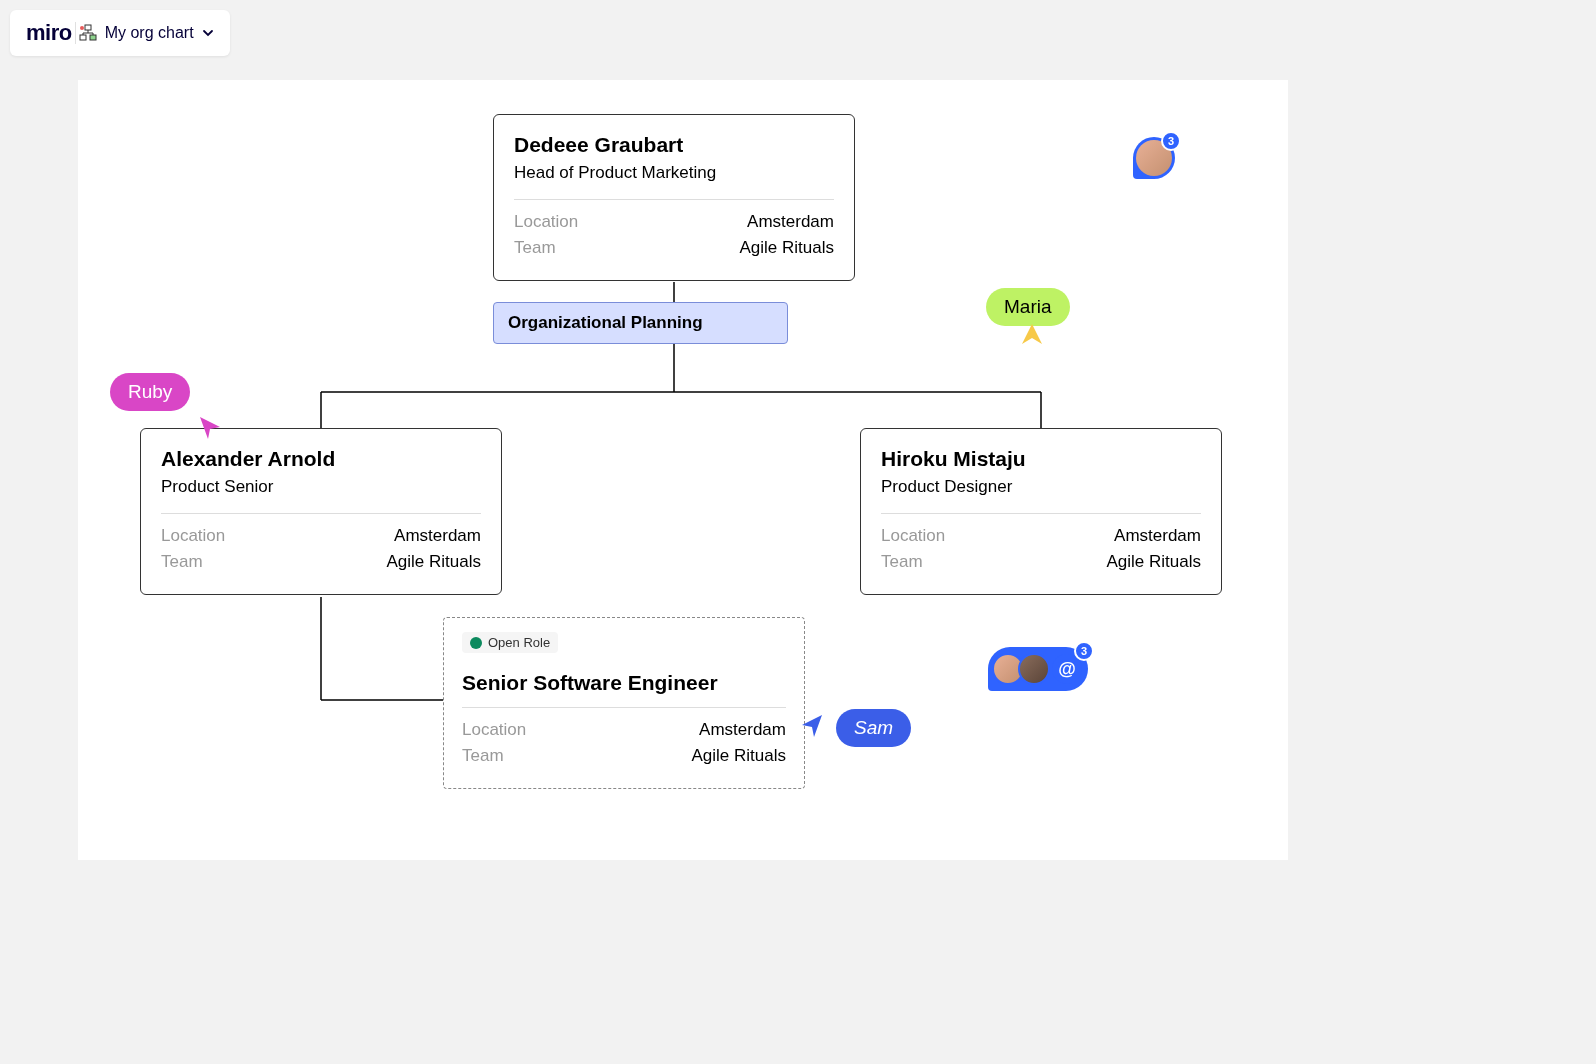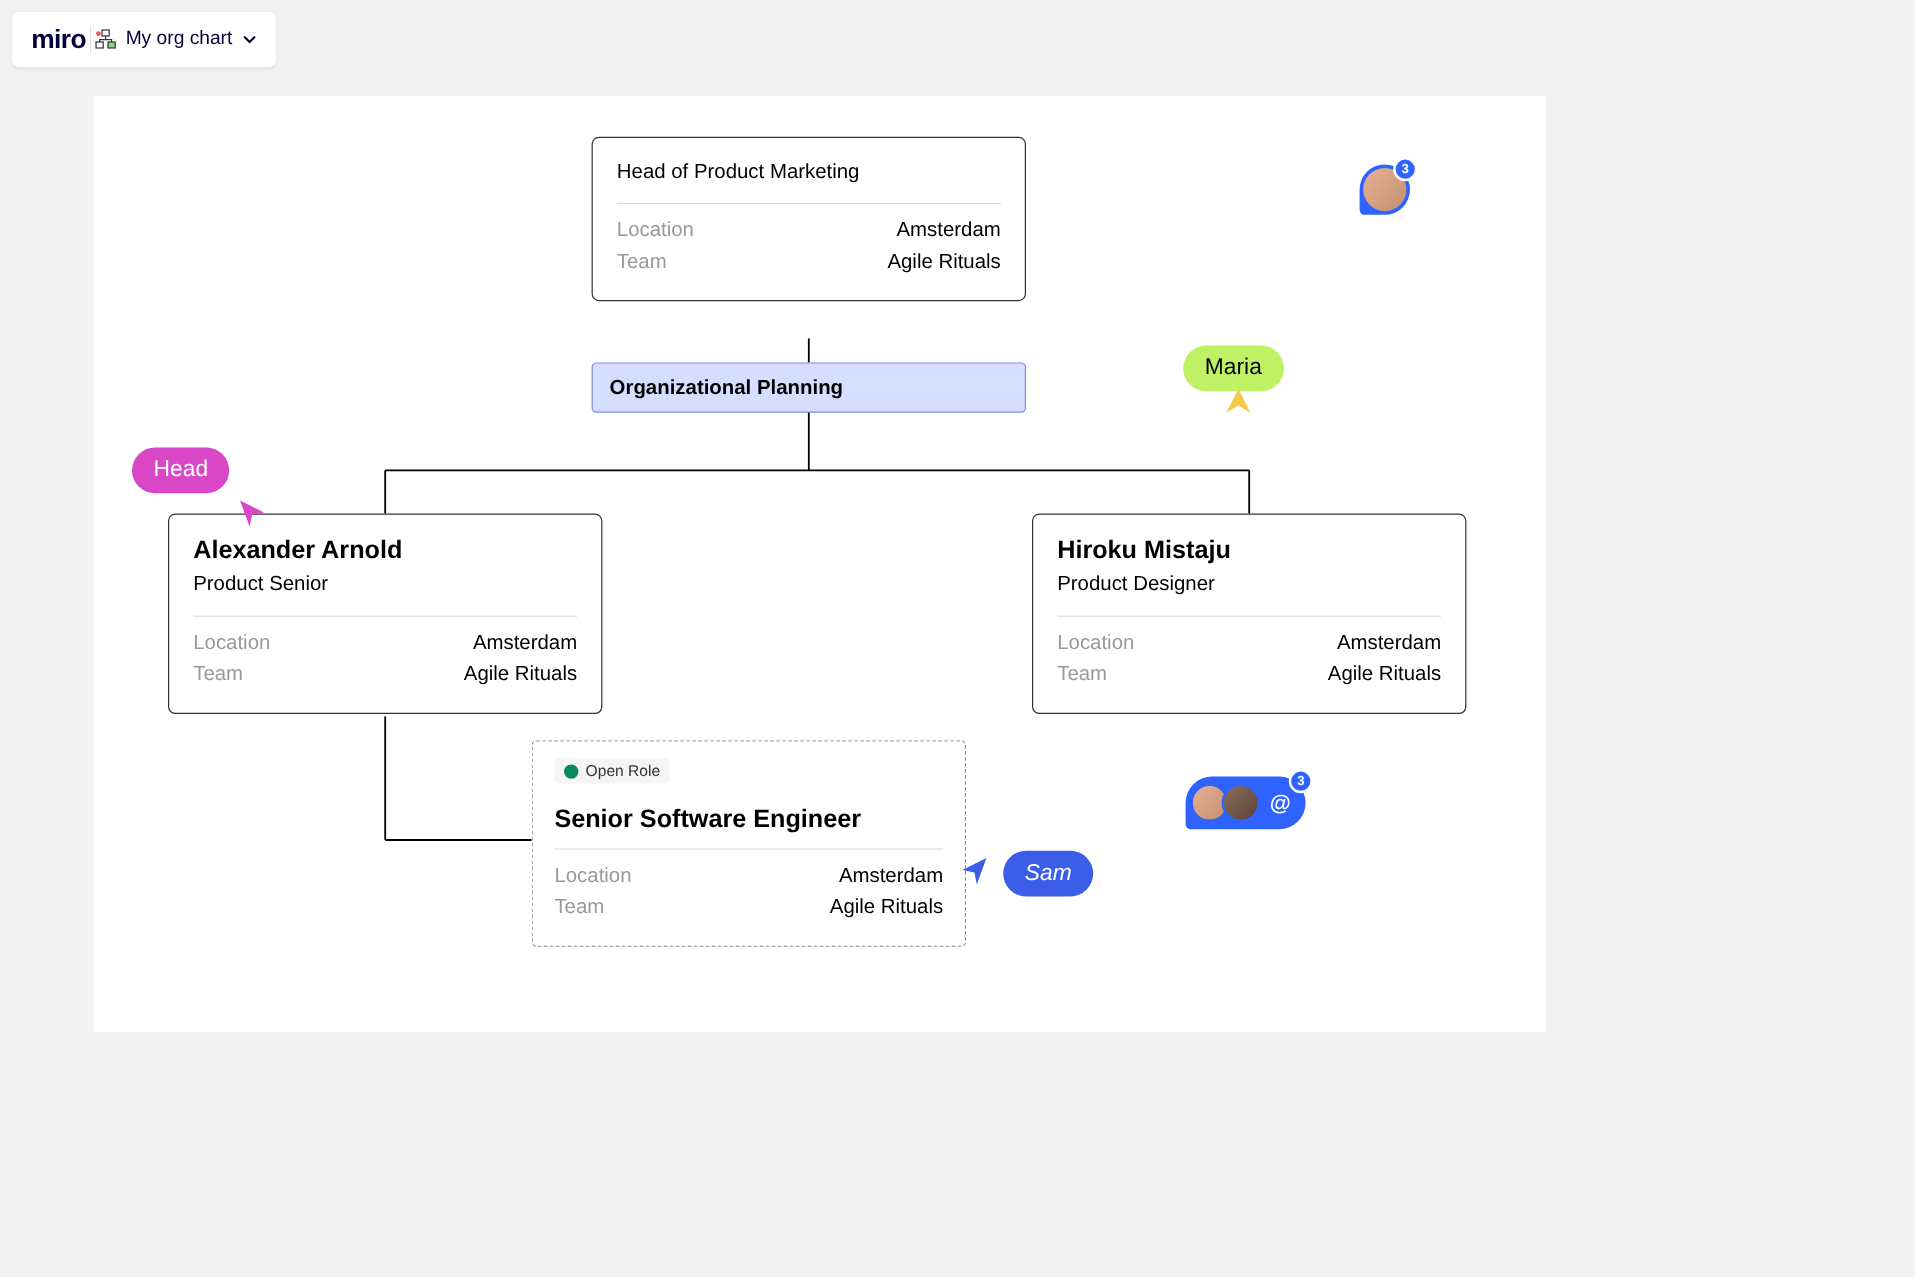--- a/index.html
+++ b/index.html
@@ -146,21 +146,21 @@
       font-size: 21px;
       font-weight: 700;
       margin-bottom: 12px;
     }
     
     
     .banner {
       position: absolute;
       top: 222px;
       left: 415px;
-      width: 362px;
+      width: 295px;
       background: #d6deff;
       border: 1.5px solid #7a8dd9;
       border-radius: 4px;
       padding: 10px 14px;
       font-size: 17px;
       font-weight: 700;
       color: #000;
     }
     
     
@@ -305,20 +305,21 @@
 
     <line x1="243" y1="312" x2="243" y2="348" stroke="#000" stroke-width="1.5"></line>
 
     <line x1="963" y1="312" x2="963" y2="348" stroke="#000" stroke-width="1.5"></line>
 
     <line x1="243" y1="517" x2="243" y2="620" stroke="#000" stroke-width="1.5"></line>
     <line x1="243" y1="620" x2="365" y2="620" stroke="#000" stroke-width="1.5"></line>
   </svg>
 
   <div class="card card-dedeee">
+    <div class="card-name">Dedeee Graubart</div>
     <div class="card-title">Head of Product Marketing</div>
     <hr class="card-hr">
     <div class="card-row">
       <span class="card-row-label">Location</span>
       <span class="card-row-value">Amsterdam</span>
     </div>
     <div class="card-row">
       <span class="card-row-label">Team</span>
       <span class="card-row-value">Agile Rituals</span>
     </div>
@@ -364,21 +365,21 @@
     <div class="card-row">
       <span class="card-row-label">Location</span>
       <span class="card-row-value">Amsterdam</span>
     </div>
     <div class="card-row">
       <span class="card-row-label">Team</span>
       <span class="card-row-value">Agile Rituals</span>
     </div>
   </div>
 
-  <div class="cursor-label cursor-ruby">Head</div>
+  <div class="cursor-label cursor-ruby">Ruby</div>
   <svg class="cursor-arrow" style="top:333px;left:118px;" width="28" height="28" viewBox="0 0 28 28">
     <path d="M4 4 L24 14 L14 16 L12 26 Z" fill="#d946c6"></path>
   </svg>
 
   <div class="cursor-label cursor-maria">Maria</div>
   <svg class="cursor-arrow" style="top:240px;left:940px;" width="28" height="28" viewBox="0 0 28 28">
     <path d="M14 4 L24 24 L14 18 L4 24 Z" fill="#f7c948"></path>
   </svg>
 
   <div class="cursor-label cursor-sam">Sam</div>

